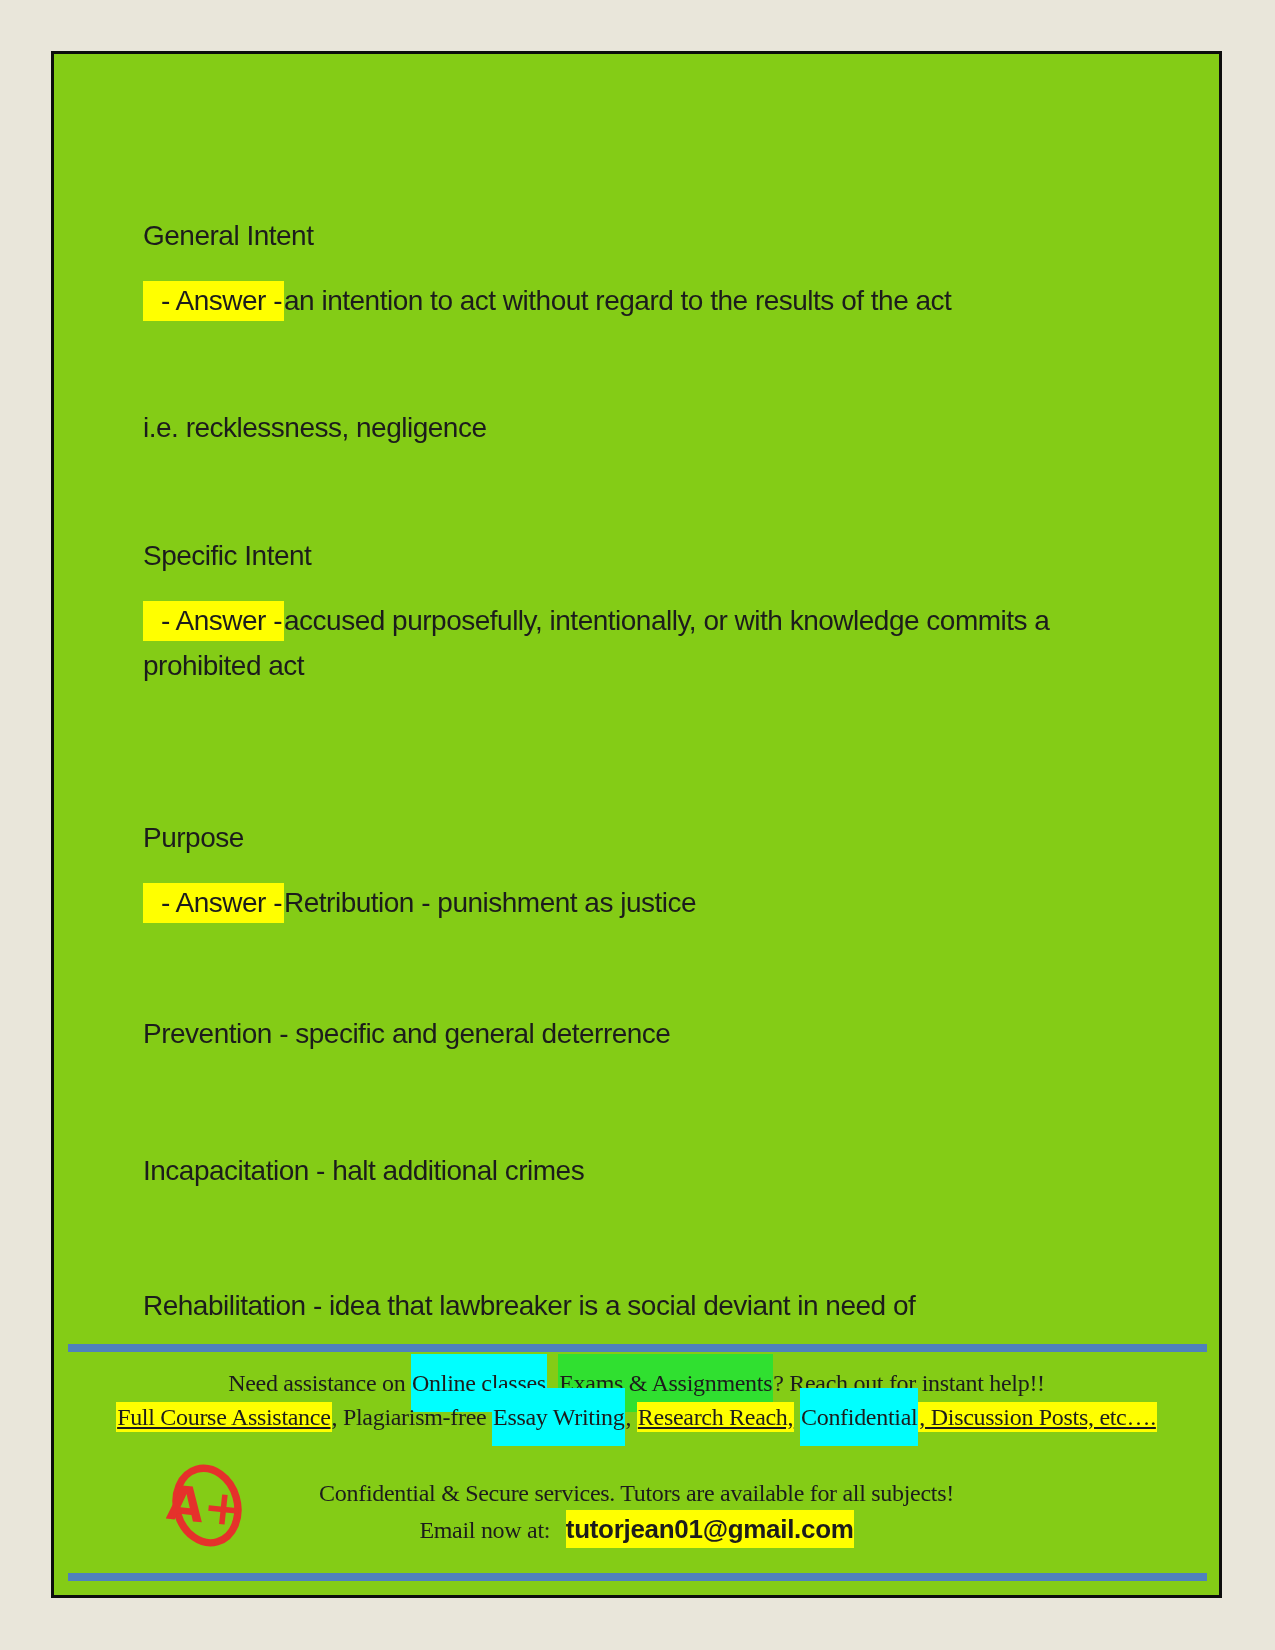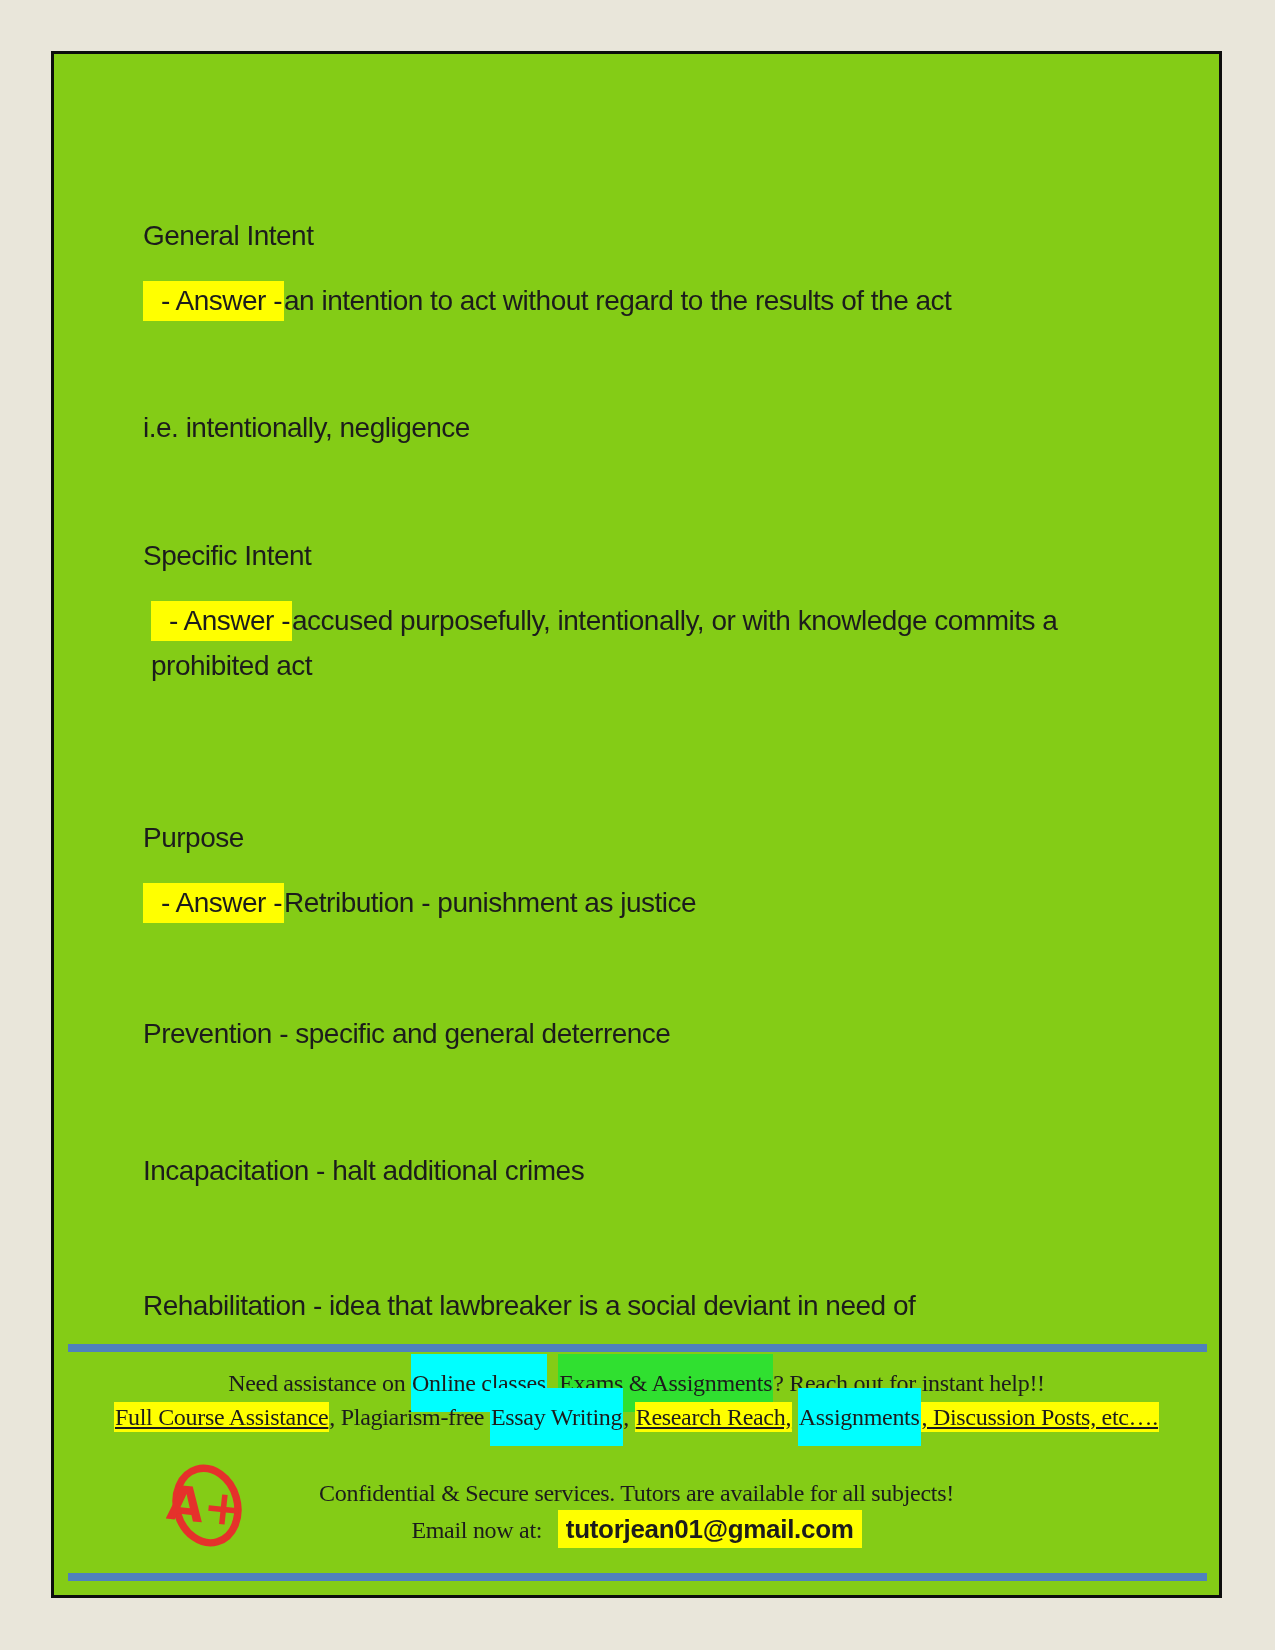--- a/index.html
+++ b/index.html
@@ -20,21 +20,21 @@
   }
   .line{
     position:absolute;
     left:89px;
     margin:0;
     font-size:28px;
     letter-spacing:-0.5px;
     line-height:45px;
     white-space:nowrap;
   }
-  .line.wrap{white-space:normal;width:910px;margin-left:8px;}
+  .line.wrap{white-space:normal;width:910px;}
   mark.hl-answer{
     background:#ffff00;
     color:inherit;
     padding:4px 2px 5px 18px;
   }
   .rule{
     position:absolute;
     left:14px;
     width:1139px;height:8px;
     background:#4f81bd;
@@ -54,59 +54,59 @@
   .hl-g{background:#30e030;padding:16px 1px;}
   .email-label{
     font-family:"Liberation Serif", serif;
     font-size:24px;
   }
   .email-value{
     font-family:"Liberation Sans", sans-serif;
     font-weight:bold;
     font-size:26px;
     background:#ffff00;
-    padding:4px 8px;
+    padding:4px 0;
     margin-left:10px;
   }
   .logo{
     position:absolute;
     left:112px;top:1404px;
     width:82px;height:100px;
   }
 </style>
 </head>
 <body>
 
 <div class="frame">
 
   <p class="line" style="top:159px">General Intent</p>
 
   <p class="line" style="top:224px"><mark class="hl-answer">- Answer -</mark><span>an intention to act without regard to the results of the act</span></p>
 
-  <p class="line" style="top:351px">i.e. intentionally, negligence</p>
+  <p class="line" style="top:351px">i.e. recklessness, negligence</p>
 
   <p class="line" style="top:479px">Specific Intent</p>
 
   <p class="line wrap" style="top:544px"><mark class="hl-answer">- Answer -</mark><span>accused purposefully, intentionally, or with knowledge commits a prohibited act</span></p>
 
   <p class="line" style="top:761px">Purpose</p>
 
   <p class="line" style="top:826px"><mark class="hl-answer">- Answer -</mark><span>Retribution - punishment as justice</span></p>
 
   <p class="line" style="top:1094px">Incapacitation - halt additional crimes</p>
 
   <p class="line" style="top:957px">Prevention - specific and general deterrence</p>
 
   <p class="line" style="top:1229px">Rehabilitation - idea that lawbreaker is a social deviant in need of</p>
 
   <div class="rule" style="top:1290px"></div>
 
   <p class="promo-line" style="top:1316px"><span>Need assistance on </span><span class="hl-c">Online classes</span><span>, </span><span class="hl-g">Exams &amp; Assignments</span><span>? Reach out for instant help!!</span></p>
 
-  <p class="promo-line" style="top:1350px"><span class="hl-y">Full Course Assistance</span><span>, Plagiarism-free </span><span class="hl-c">Essay Writing</span><span>, </span><span class="hl-y">Research Reach,</span><span> </span><span class="hl-c">Assignments</span><span class="hl-y">, Discussion Posts, etc….</span></p>
+  <p class="promo-line" style="top:1350px"><span class="hl-y">Full Course Assistance</span><span>, Plagiarism-free </span><span class="hl-c">Essay Writing</span><span>, </span><span class="hl-y">Research Reach,</span><span> </span><span class="hl-c">Confidential</span><span class="hl-y">, Discussion Posts, etc….</span></p>
 
   <svg class="logo" viewBox="0 0 100 120">
     <g fill="none" stroke="#e5312b">
       <ellipse cx="50" cy="57" rx="37" ry="46" stroke-width="9" transform="rotate(-16 50 57)"></ellipse>
       <path d="M 82 75 A 39 48 0 0 1 46 104" stroke-width="5" transform="rotate(-16 50 57)"></path>
     </g>
     <text x="48" y="78" font-size="58" font-weight="bold" fill="#e5312b" text-anchor="middle" transform="rotate(6 50 57)" font-family="DejaVu Sans, sans-serif">A+</text>
   </svg>
 
   <p class="promo-line" style="top:1426px"><span>Confidential &amp; Secure services. Tutors are available for all subjects!</span></p>

